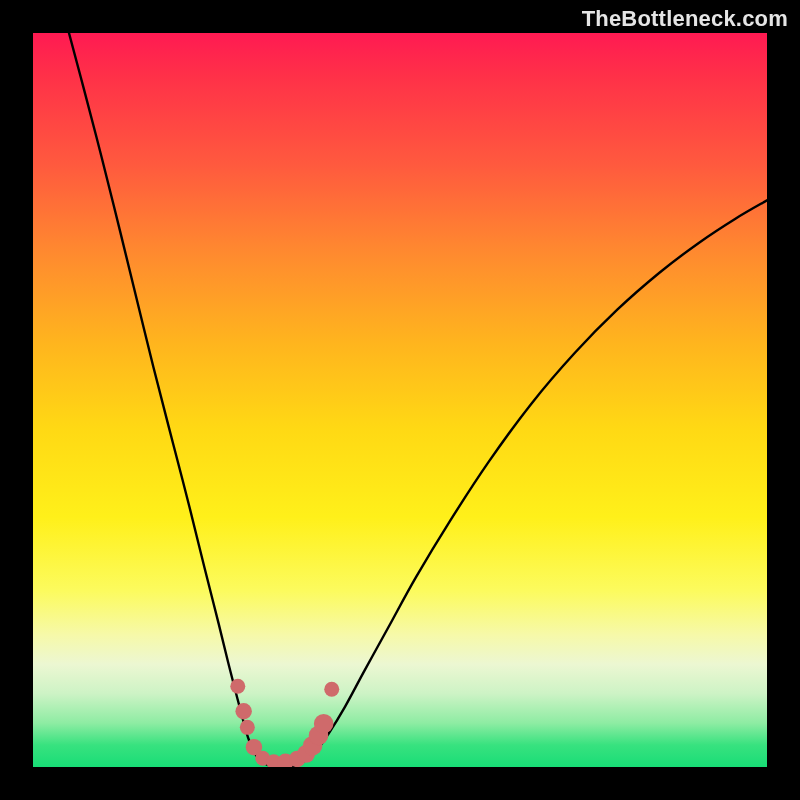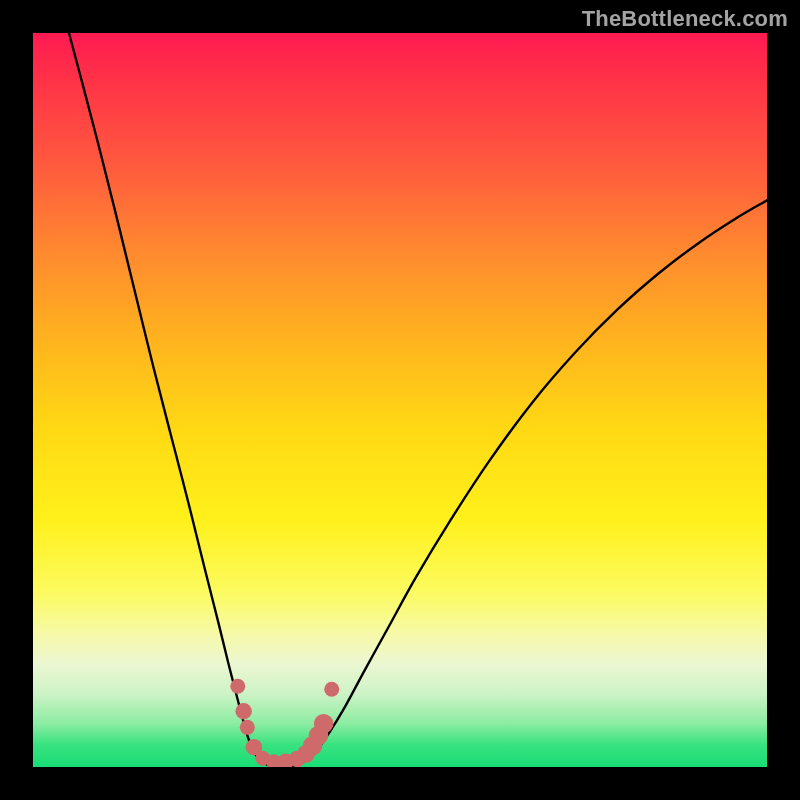--- a/index.html
+++ b/index.html
@@ -14,21 +14,21 @@
   .stage {
     position: relative;
     width: 800px;
     height: 800px;
     background: #000;
   }
   .watermark {
     position: absolute;
     top: 6px;
     right: 12px;
-    color: #a3a3a3;
+    color: #e5e5e5;
     font-size: 22px;
     font-weight: 600;
     letter-spacing: 0.2px;
     z-index: 50;
     user-select: none;
   }
   .plot {
     position: absolute;
     left: 33px;
     top: 33px;

